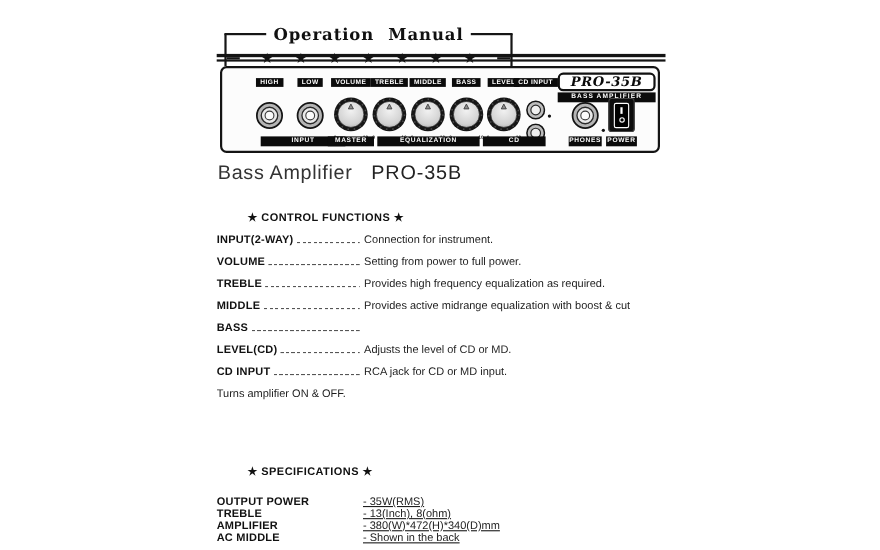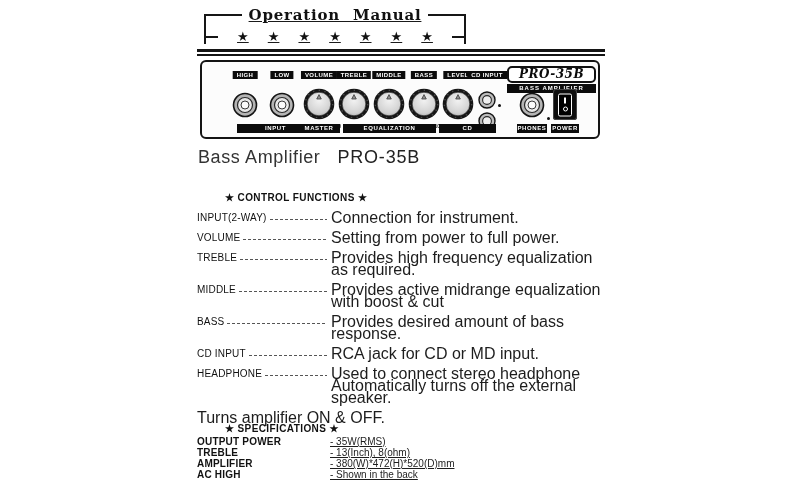--- a/index.html
+++ b/index.html
@@ -2,21 +2,21 @@
 <html><head>
 <meta charset="utf-8">
 <style>
   html,body{margin:0;padding:0;background:#fff;}
   .page{
     position:relative;width:800px;height:500px;background:#fff;overflow:hidden;
     font-family:"Liberation Sans",sans-serif;color:#1a1a1a;
   }
 
   
-  .manual-header{position:absolute;left:204px;top:6px;width:262px;text-decoration:underline;}
+  .manual-header{position:absolute;left:204px;top:22px;width:262px;}
   .mh-row1{display:flex;align-items:center;}
   .mh-line{flex:1;height:2px;background:#161616;}
   .mh-title{
     font-family:"DejaVu Serif","Liberation Serif",serif;
     font-weight:bold;font-size:15px;letter-spacing:.8px;word-spacing:7px;
     padding:0 7px;white-space:nowrap;color:#111;
   }
   .mh-row2{display:flex;align-items:center;justify-content:space-between;margin-top:7px;padding:0 2px;}
   .mh-stub{width:12px;height:2px;background:#161616;}
   .mh-star{font-size:13px;color:#111;line-height:12px;}
@@ -81,30 +81,30 @@
 
   
   .section-heading{
     font-size:10px;font-weight:bold;letter-spacing:.4px;color:#111;
     margin:0 0 0 28px;white-space:nowrap;
   }
   .control-functions{position:absolute;left:197px;top:192px;width:412px;}
   .cf-rows{margin-top:9px;}
   .cf-row{display:flex;align-items:flex-start;margin-bottom:8px;}
   .cf-left{width:134px;display:flex;align-items:center;flex:none;}
-  .cf-label{font-size:10px;font-weight:normal;letter-spacing:.2px;white-space:nowrap;line-height:12px;color:#111;}
+  .cf-label{font-size:10px;font-weight:bold;letter-spacing:.2px;white-space:nowrap;line-height:12px;color:#111;}
   .cf-dash{
     flex:1;height:12px;margin:0 4px 0 3px;
     background-image:repeating-linear-gradient(90deg,#555 0 3px,transparent 3px 5px);
     background-size:100% 1px;background-position:0 7px;background-repeat:no-repeat;
   }
-  .cf-desc{font-size:16px;line-height:12px;color:#1d1d1d;white-space:pre-line;}
+  .cf-desc{font-size:10px;line-height:12px;color:#1d1d1d;white-space:pre-line;}
 
   .specifications{position:absolute;left:197px;top:423px;width:412px;}
-  .spec-rows{margin-top:2px;}
+  .spec-rows{margin-top:16px;}
   .spec-row{display:flex;line-height:11px;}
   .spec-label{width:133px;flex:none;font-size:10px;font-weight:bold;letter-spacing:.2px;color:#111;}
   .spec-value{font-size:10px;color:#1d1d1d;text-decoration:underline;}
 </style>
 </head>
 <body>
 
 <div class="page">
 
   <svg width="0" height="0" style="position:absolute" aria-hidden="true">
@@ -294,58 +294,56 @@
             <b class="cf-label">MIDDLE</b>
             <span class="cf-dash"></span>
           </span>
         <span class="cf-desc">Provides active midrange equalization with boost &amp; cut</span>
       </div>
       <div class="cf-row">
         <span class="cf-left">
             <b class="cf-label">BASS</b>
             <span class="cf-dash"></span>
           </span>
-        <span class="cf-desc">Provides desired amount of bass response.</span>
+      </div>
+      <div class="cf-row">
+        <span class="cf-left">
+            <b class="cf-label">LEVEL(CD)</b>
+            <span class="cf-dash"></span>
+          </span>
+        <span class="cf-desc">Adjusts the level of CD or MD.</span>
       </div>
       <div class="cf-row">
         <span class="cf-left">
             <b class="cf-label">CD INPUT</b>
             <span class="cf-dash"></span>
           </span>
         <span class="cf-desc">RCA jack for CD or MD input.</span>
-      </div>
-      <div class="cf-row">
-        <span class="cf-left">
-            <b class="cf-label">HEADPHONE</b>
-            <span class="cf-dash"></span>
-          </span>
-        <span class="cf-desc">Used to connect stereo headphone
-Automatically turns off the external speaker.</span>
       </div>
       <div class="cf-row">
         <span class="cf-desc">Turns amplifier ON &amp; OFF.</span>
       </div>
     </div>
   </div>
 
   <div class="specifications">
     <div class="section-heading">★ SPECIFICATIONS ★</div>
     <div class="spec-rows">
       <div class="spec-row">
         <span class="spec-label">OUTPUT POWER</span>
         <span class="spec-value">- 35W(RMS)</span>
       </div>
       <div class="spec-row">
         <span class="spec-label">TREBLE</span>
         <span class="spec-value">- 13(Inch), 8(ohm)</span>
       </div>
       <div class="spec-row">
         <span class="spec-label">AMPLIFIER</span>
-        <span class="spec-value">- 380(W)*472(H)*520(D)mm</span>
+        <span class="spec-value">- 380(W)*472(H)*340(D)mm</span>
       </div>
       <div class="spec-row">
-        <span class="spec-label">AC HIGH</span>
+        <span class="spec-label">AC MIDDLE</span>
         <span class="spec-value">- Shown in the back</span>
       </div>
     </div>
   </div>
 
 </div>
 
 </body></html>

